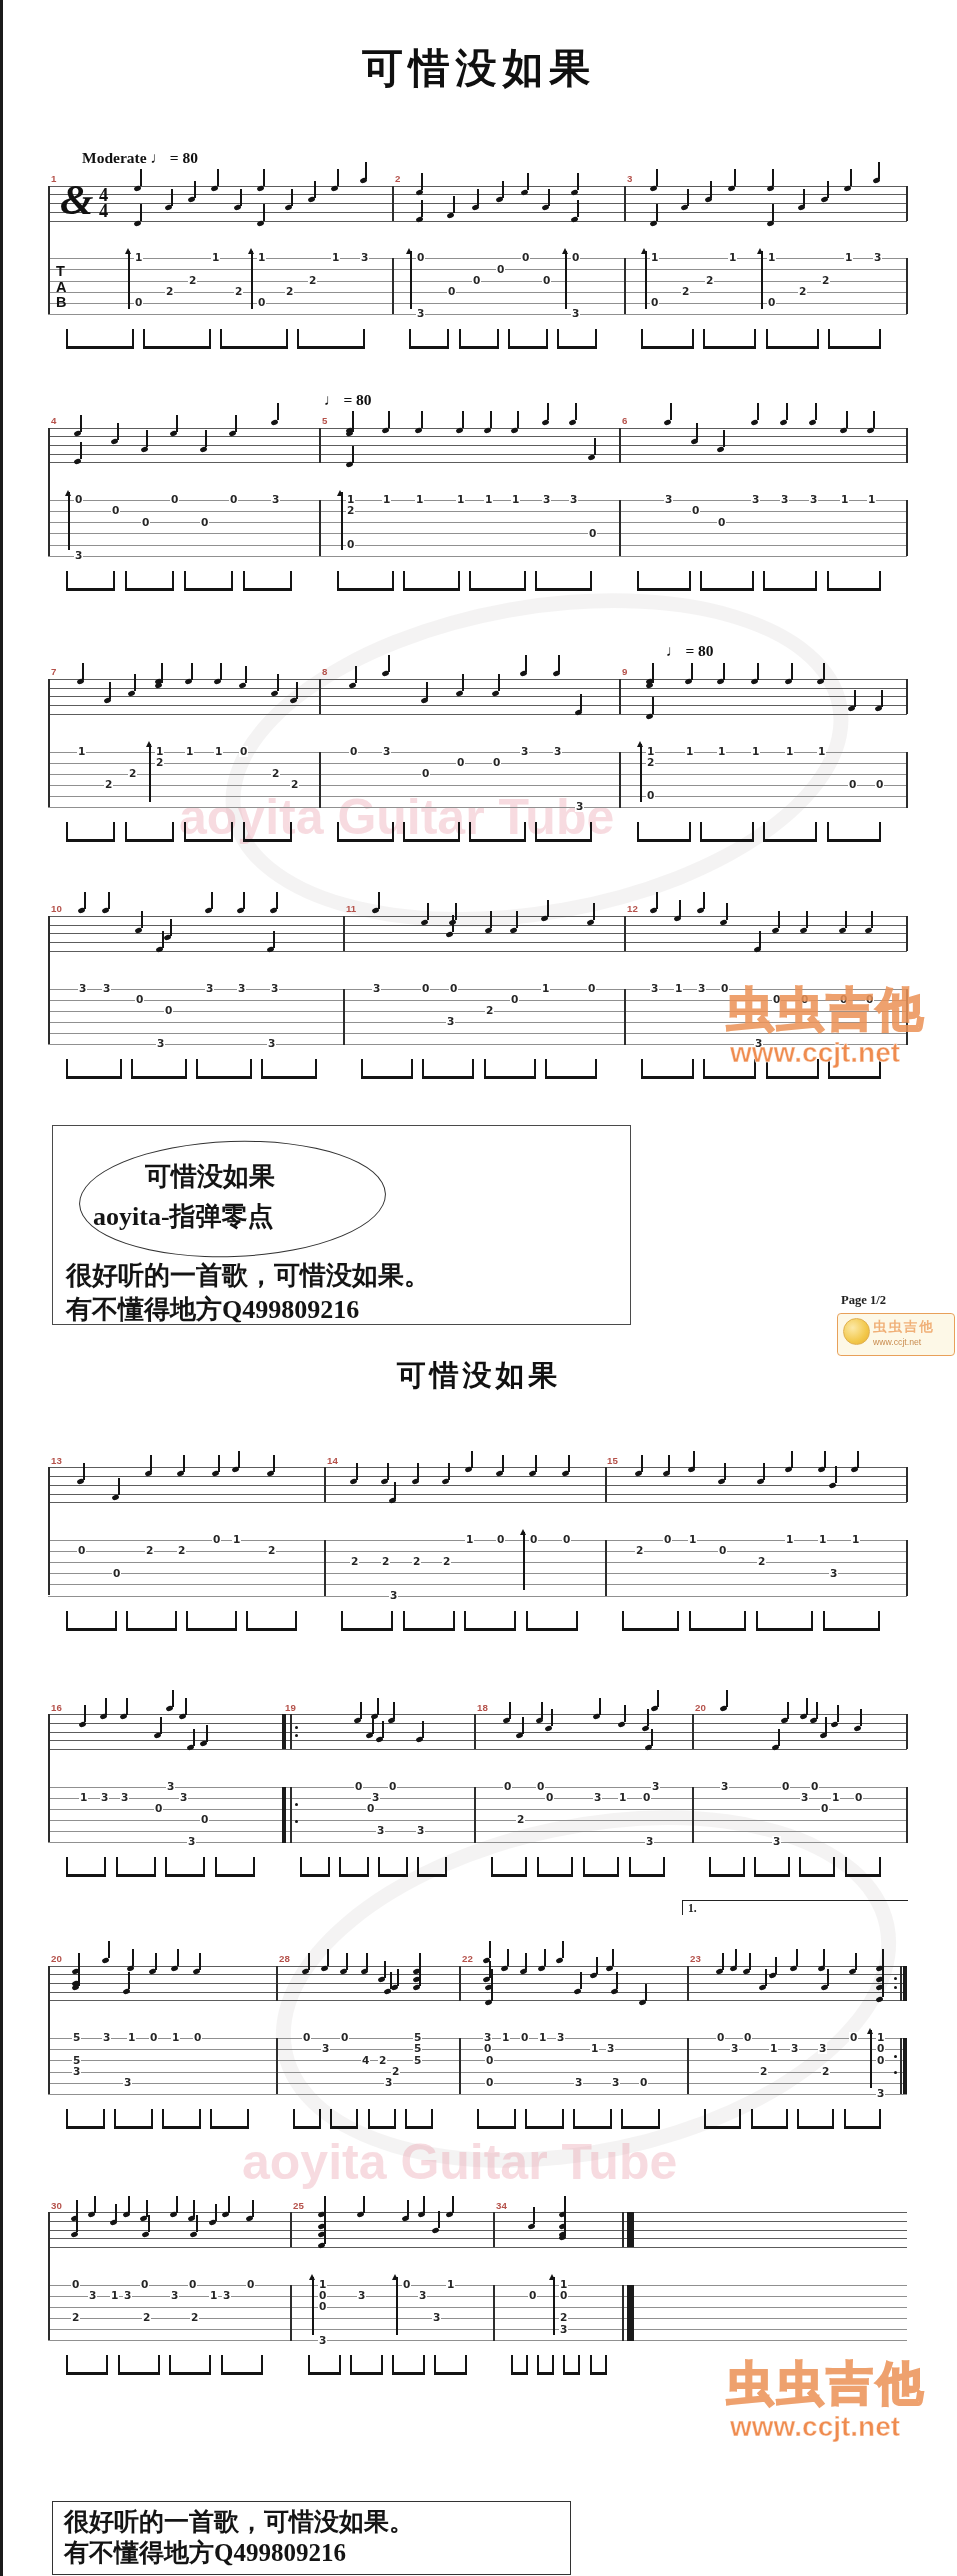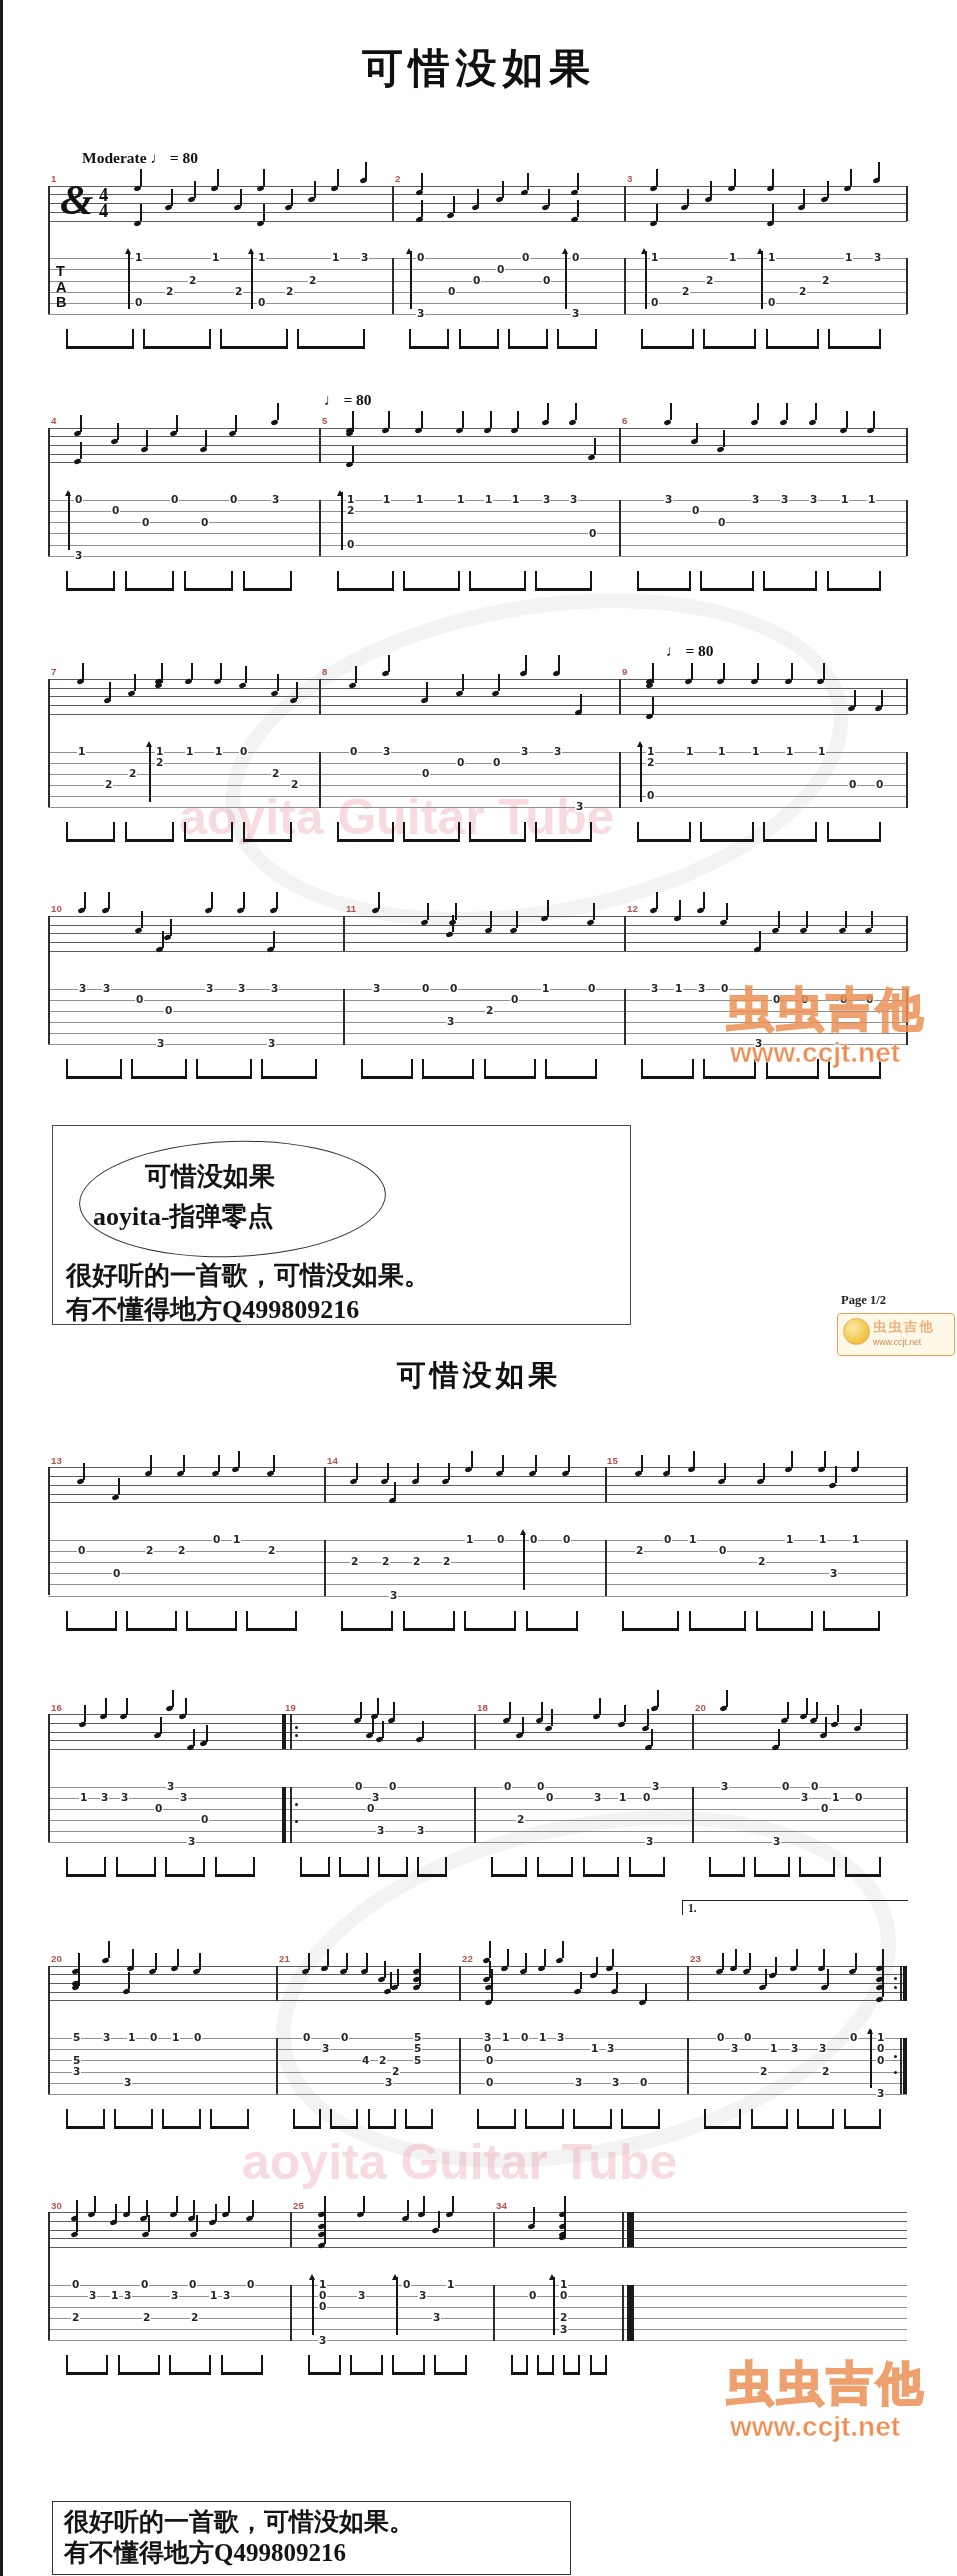--- a/index.html
+++ b/index.html
@@ -859,21 +859,21 @@
       <div class="abs fret" style="left: 193px; top: 2032px;">0</div>
       <div class="abs notehead" style="left: 193px; top: 1969px;"></div>
       <div class="abs stem" style="left: 199px; top: 1953px; height: 17.4px;"></div>
       <div class="abs fret" style="left: 123px; top: 2077px;">3</div>
       <div class="abs notehead" style="left: 123px; top: 1989px;"></div>
       <div class="abs stem" style="left: 128px; top: 1972px; height: 17.4px;"></div>
       <div class="abs beam" style="left: 66px; top: 2109px; width: 35px;"></div>
       <div class="abs beam" style="left: 114px; top: 2109px; width: 35px;"></div>
       <div class="abs beam" style="left: 162px; top: 2109px; width: 35px;"></div>
       <div class="abs beam" style="left: 210px; top: 2109px; width: 35px;"></div>
-      <div class="abs measure-num" style="left: 279px; top: 1953px;">21</div>
+      <div class="abs measure-num" style="left: 279px; top: 1953px;">28</div>
       <div class="abs barline" style="left: 459px; top: 1966px; height: 35px;"></div>
       <div class="abs barline" style="left: 459px; top: 2038px; height: 56px;"></div>
       <div class="abs fret" style="left: 302px; top: 2032px;">0</div>
       <div class="abs notehead" style="left: 302px; top: 1969px;"></div>
       <div class="abs stem" style="left: 308px; top: 1953px; height: 17.4px;"></div>
       <div class="abs fret" style="left: 321px; top: 2043px;">3</div>
       <div class="abs notehead" style="left: 321px; top: 1966px;"></div>
       <div class="abs stem" style="left: 327px; top: 1949px; height: 17.4px;"></div>
       <div class="abs fret" style="left: 340px; top: 2032px;">0</div>
       <div class="abs notehead" style="left: 340px; top: 1969px;"></div>

